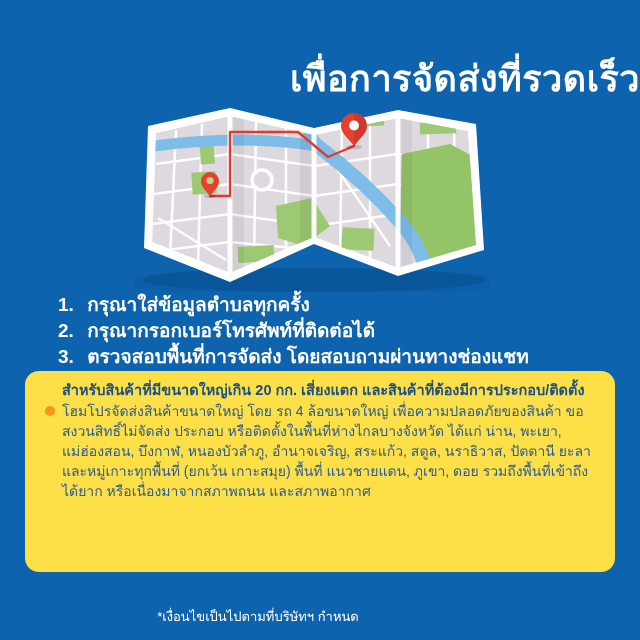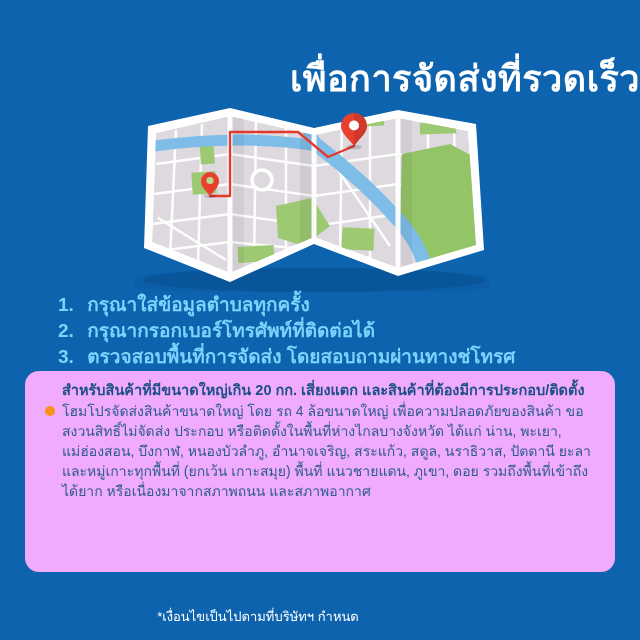--- a/index.html
+++ b/index.html
@@ -24,32 +24,32 @@
     letter-spacing: 0.5px;
   }
   .map-wrap {
     position: absolute;
     left: 134px; top: 100px;
     width: 356px; height: 192px;
   }
   .checklist {
     position: absolute;
     left: 58px; top: 292px;
-    color: #7dd3fc;
+    color: #ffffff;
     font-size: 19px;
     font-weight: bold;
     line-height: 26px;
   }
   .checklist-item { white-space: nowrap; }
   .checklist-item .num { display: inline-block; min-width: 24px; }
   .info-card {
     position: absolute;
     left: 25px; top: 371px;
     width: 590px; height: 201px;
-    background: #f0abfc;
+    background: #fde047;
     border-radius: 14px;
     padding: 9px 16px 8px 14px;
     overflow: hidden;
     color: #2e5c90;
     font-size: 14px;
     line-height: 20px;
   }
   .info-card .card-header {
     font-weight: bold;
     color: #1d4f87;
@@ -175,21 +175,21 @@
     <div class="checklist-item">
       <span class="num">1.</span>
       <span>กรุณาใส่ข้อมูลตำบลทุกครั้ง</span>
     </div>
     <div class="checklist-item">
       <span class="num">2.</span>
       <span>กรุณากรอกเบอร์โทรศัพท์ที่ติดต่อได้</span>
     </div>
     <div class="checklist-item">
       <span class="num">3.</span>
-      <span>ตรวจสอบพื้นที่การจัดส่ง โดยสอบถามผ่านทางช่โทรศ</span>
+      <span>ตรวจสอบพื้นที่การจัดส่ง โดยสอบถามผ่านทางช่องแชท</span>
     </div>
   </div>
 
   <div class="info-card">
     <div class="card-header">สำหรับสินค้าที่มีขนาดใหญ่เกิน 20 กก. เสี่ยงแตก และสินค้าที่ต้องมีการประกอบ/ติดตั้ง</div>
 
     <div class="bullet-row">
       <span class="bullet-dot"></span>
       <div class="bullet-text"><span>โฮมโปรจัดส่งสินค้าขนาดใหญ่ โดย รถ 4 ล้อขนาดใหญ่ เพื่อความปลอดภัยของสินค้า ขอสงวนสิทธิ์ไม่จัดส่ง ประกอบ หรือติดตั้งในพื้นที่ห่างไกลบางจังหวัด ได้แก่ น่าน, พะเยา, แม่ฮ่องสอน, บึงกาฬ, หนองบัวลำภู, อำนาจเจริญ, สระแก้ว, สตูล, นราธิวาส, ปัตตานี ยะลา และหมู่เกาะทุกพื้นที่ (ยกเว้น เกาะสมุย) พื้นที่ แนวชายแดน, ภูเขา, ดอย รวมถึงพื้นที่เข้าถึงได้ยาก หรือเนื่องมาจากสภาพถนน และสภาพอากาศ</span></div>
     </div>

